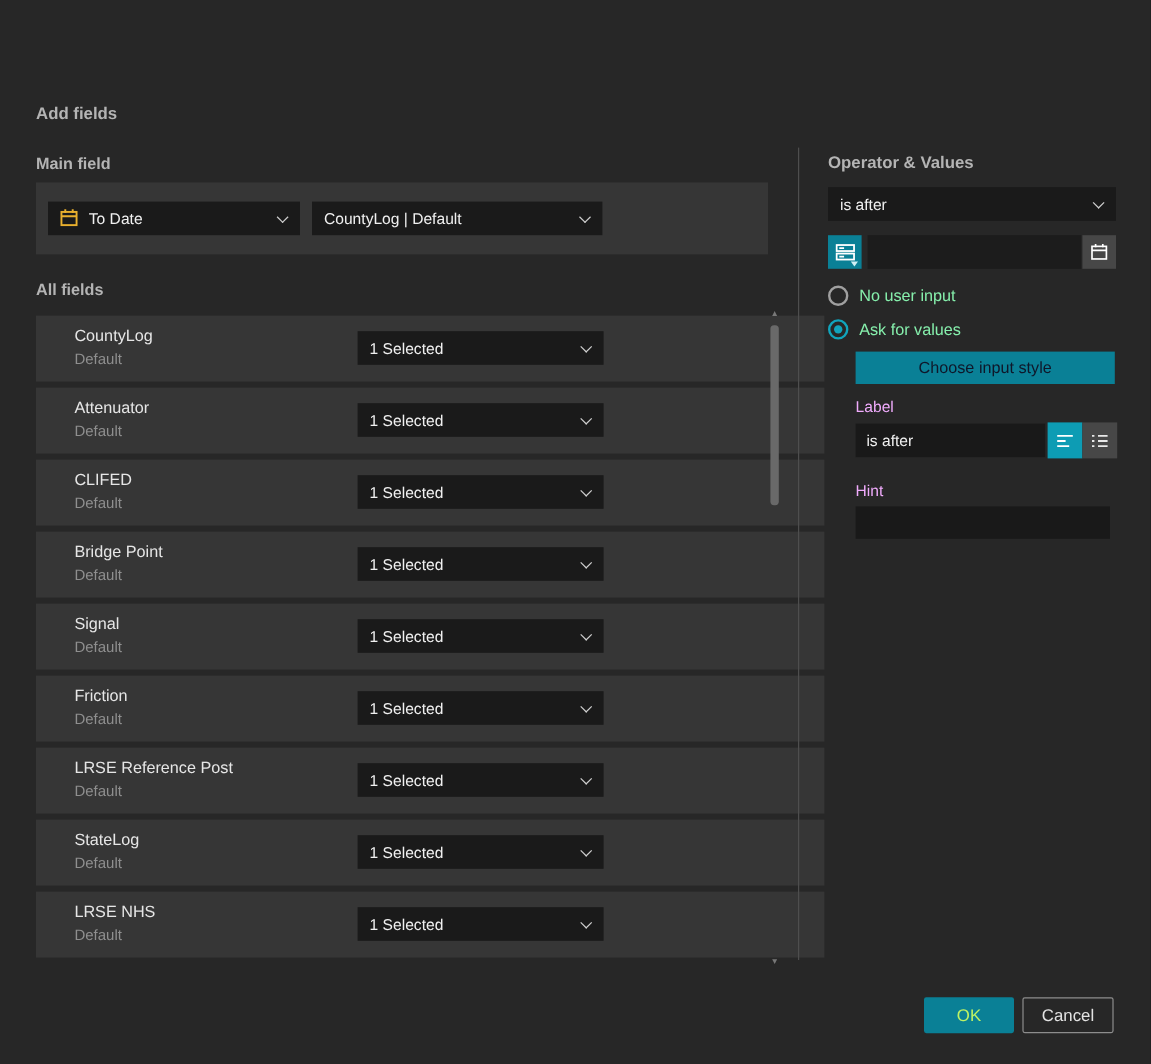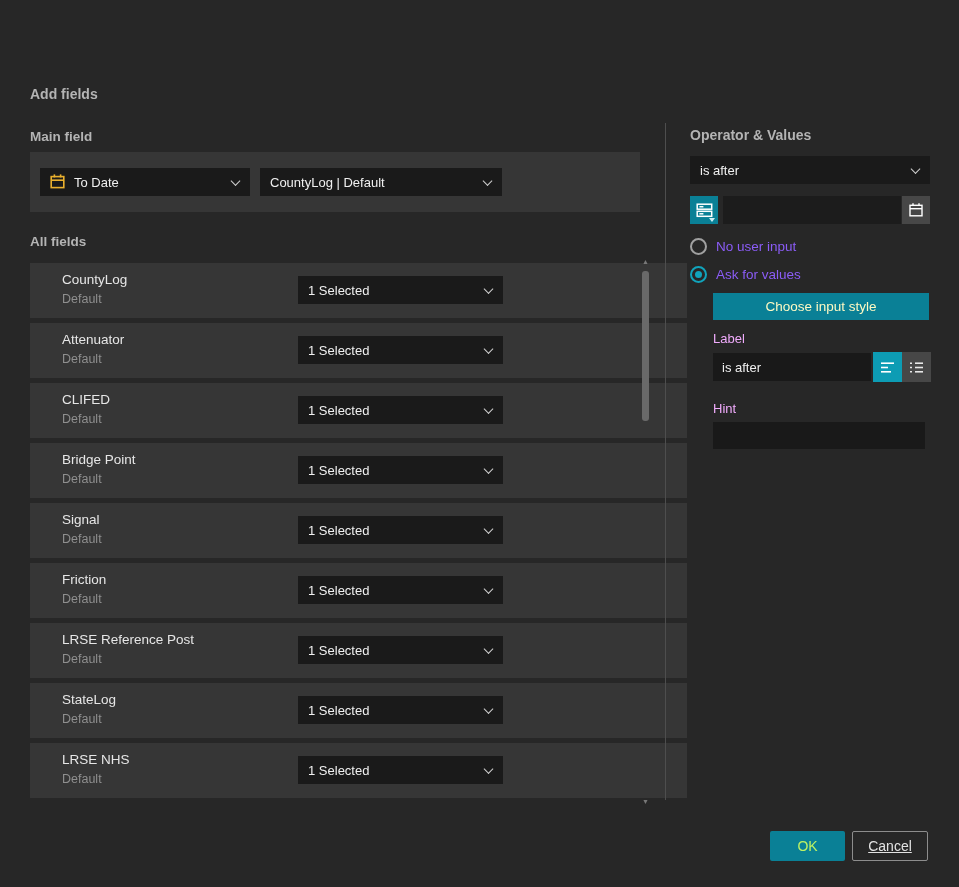--- a/index.html
+++ b/index.html
@@ -45,33 +45,33 @@
   .sqbtn.teal{background:#0a8096;color:#fff;}
   .sqbtn.gray{background:#474747;color:#fff;}
   .val-input{flex:1;margin-left:5px;margin-right:1px;min-width:0;background:#1c1c1c;}
   .mini-caret{position:absolute;right:3px;bottom:2px;width:0;height:0;border-left:3px solid transparent;border-right:3px solid transparent;border-top:4px solid #cfeff5;}
   
   .radiorow{display:flex;align-items:center;margin-top:14px;cursor:pointer;}
   .radiorow + .radiorow{margin-top:11px;}
   .radio{width:13px;height:13px;border-radius:50%;border:2.5px solid #a0a0a0;flex:0 0 auto;position:relative;background:#272727;}
   .radio.sel{border-color:#11a4bc;}
   .radio.sel::after{content:"";position:absolute;left:50%;top:50%;width:7px;height:7px;margin:-3.5px 0 0 -3.5px;border-radius:50%;background:#11a4bc;}
-  .radlabel{margin-left:9px;font-size:13.5px;color:#8b5cf6;}
-  .choose-btn{margin:10px 0 0 23px;width:216px;height:27px;background:#0a8096;color:#fef9c3;font-size:13.5px;border:none;display:flex;align-items:center;justify-content:center;cursor:pointer;font-family:"Liberation Sans",sans-serif;}
+  .radlabel{margin-left:9px;font-size:13.5px;color:#86efac;}
+  .choose-btn{margin:10px 0 0 23px;width:216px;height:27px;background:#0a8096;color:#0f172a;font-size:13.5px;border:none;display:flex;align-items:center;justify-content:center;cursor:pointer;font-family:"Liberation Sans",sans-serif;}
   .sublabel{margin:11px 0 0 23px;font-size:13px;color:#f0abfc;}
   .labelrow{margin:6px 0 0 23px;display:flex;align-items:center;}
   .label-input{width:158px;background:#191919;}
   .togglegrp{display:flex;margin-left:2px;}
   .tbtn{width:29px;height:30px;display:flex;align-items:center;justify-content:center;cursor:pointer;}
   .tbtn.on{background:#0d9cb4;color:#fff;}
   .tbtn.off{background:#474747;color:#e8e8e8;}
   .hint-input{display:block;margin:6px 0 0 23px;width:212px;height:27px;background:#191919;}
   
   .okbtn{position:absolute;left:770px;top:831px;width:75px;height:30px;background:#0a8096;color:#bef264;font-size:14px;border:none;border-radius:2px;cursor:pointer;font-family:"Liberation Sans",sans-serif;}
-  .cancelbtn{position:absolute;left:852px;top:831px;width:76px;height:30px;background:transparent;color:#e2e2e2;font-size:14px;border:1px solid #8d8d8d;border-radius:2px;cursor:pointer;box-sizing:border-box;font-family:"Liberation Sans",sans-serif;text-decoration:underline;}
+  .cancelbtn{position:absolute;left:852px;top:831px;width:76px;height:30px;background:transparent;color:#e2e2e2;font-size:14px;border:1px solid #8d8d8d;border-radius:2px;cursor:pointer;box-sizing:border-box;font-family:"Liberation Sans",sans-serif;}
   svg{display:block;}
 </style>
 </head>
 <body>
 
 <div class="dialog">
 
 
   <div class="h-sec" style="left:30px;top:86px;">Add fields</div>
   <div class="h-sec" style="left:30px;top:129px;font-size:13.5px;">Main field</div>

